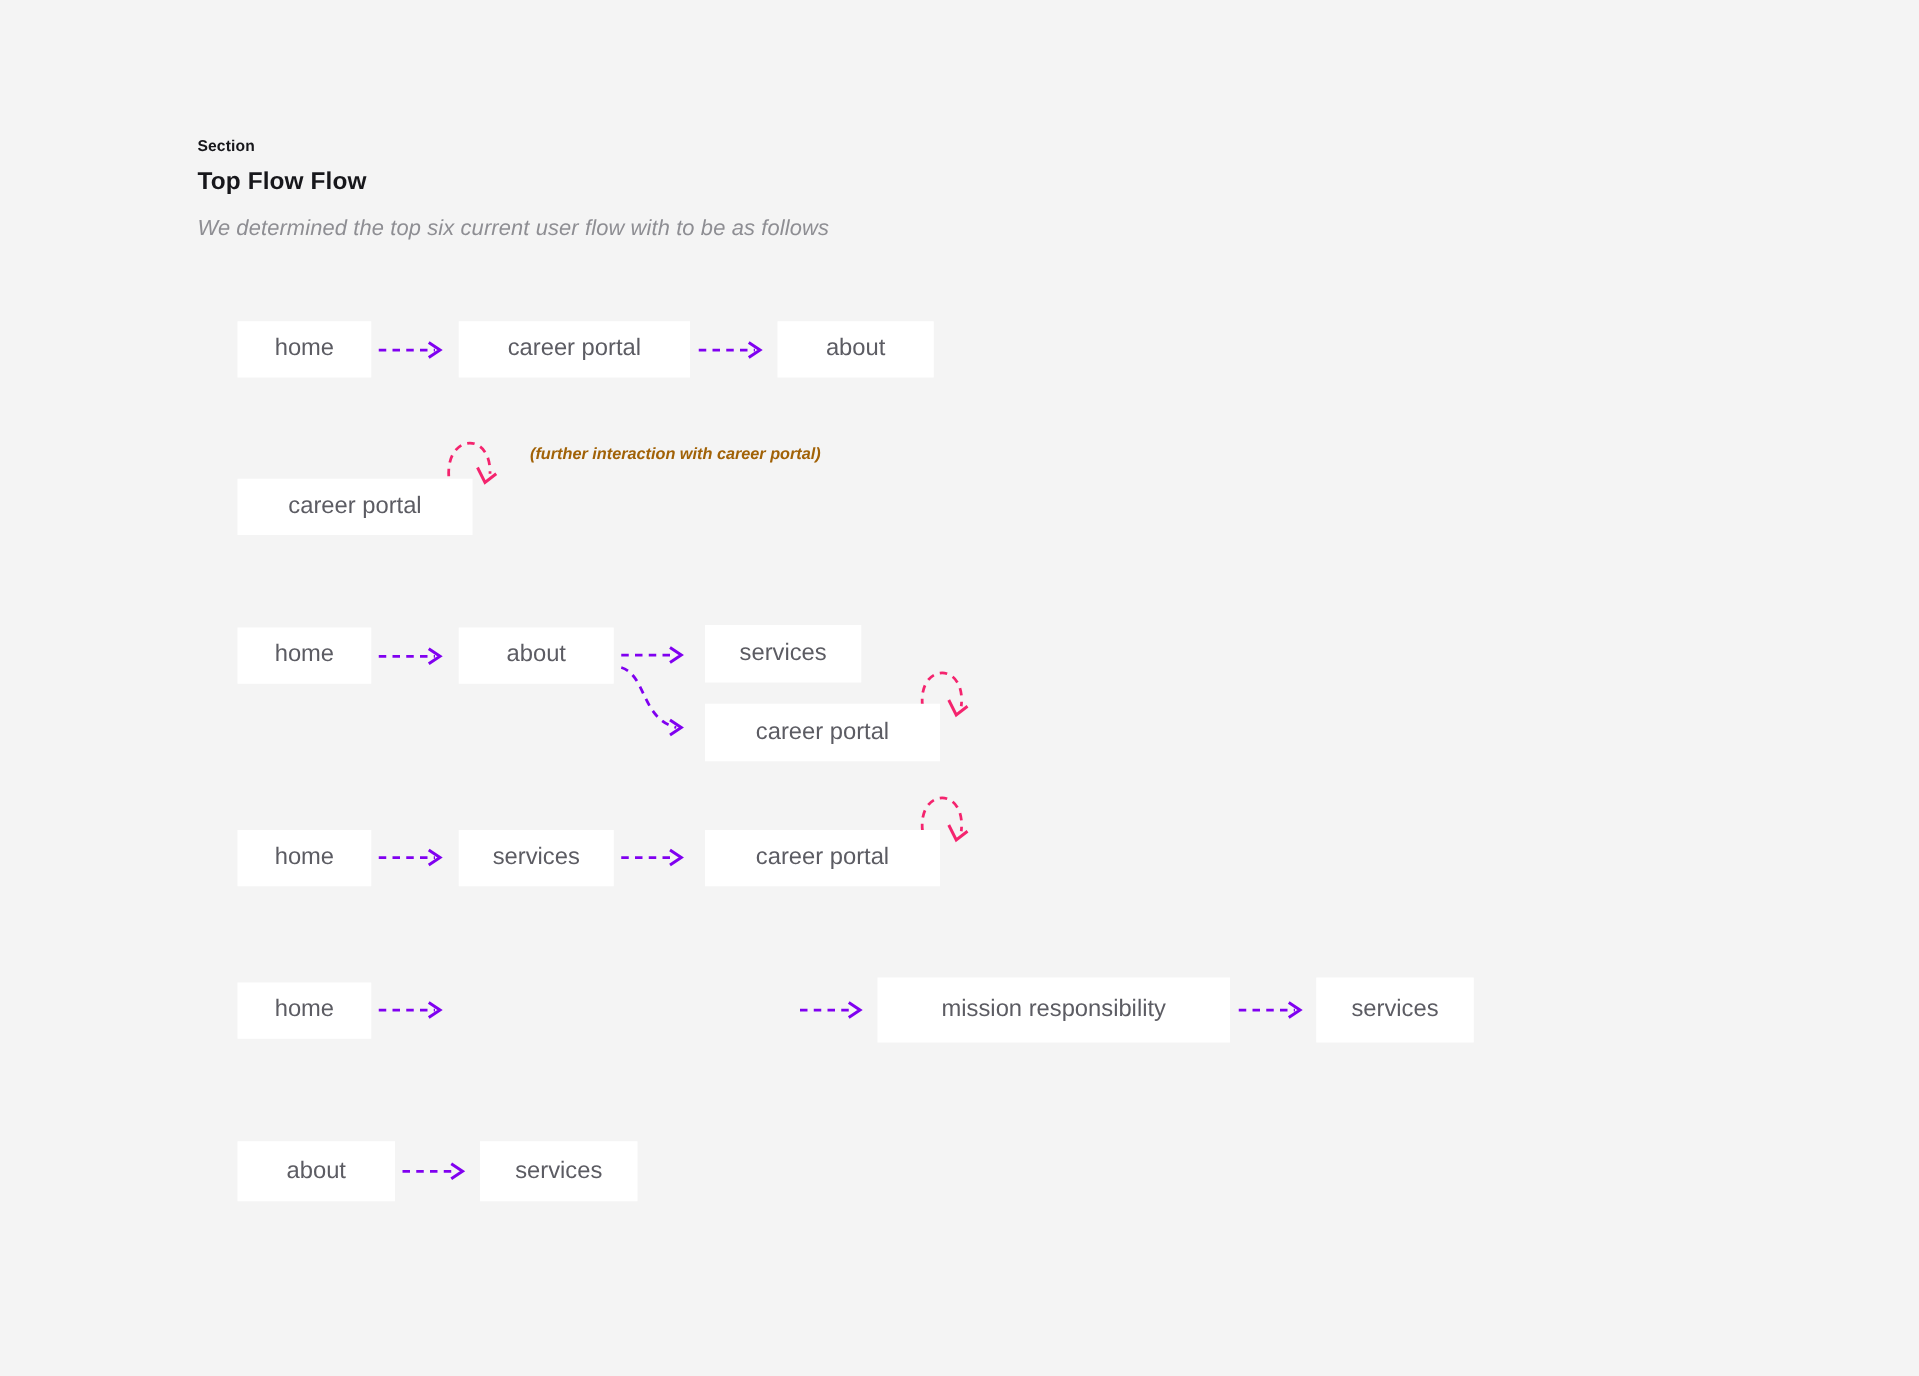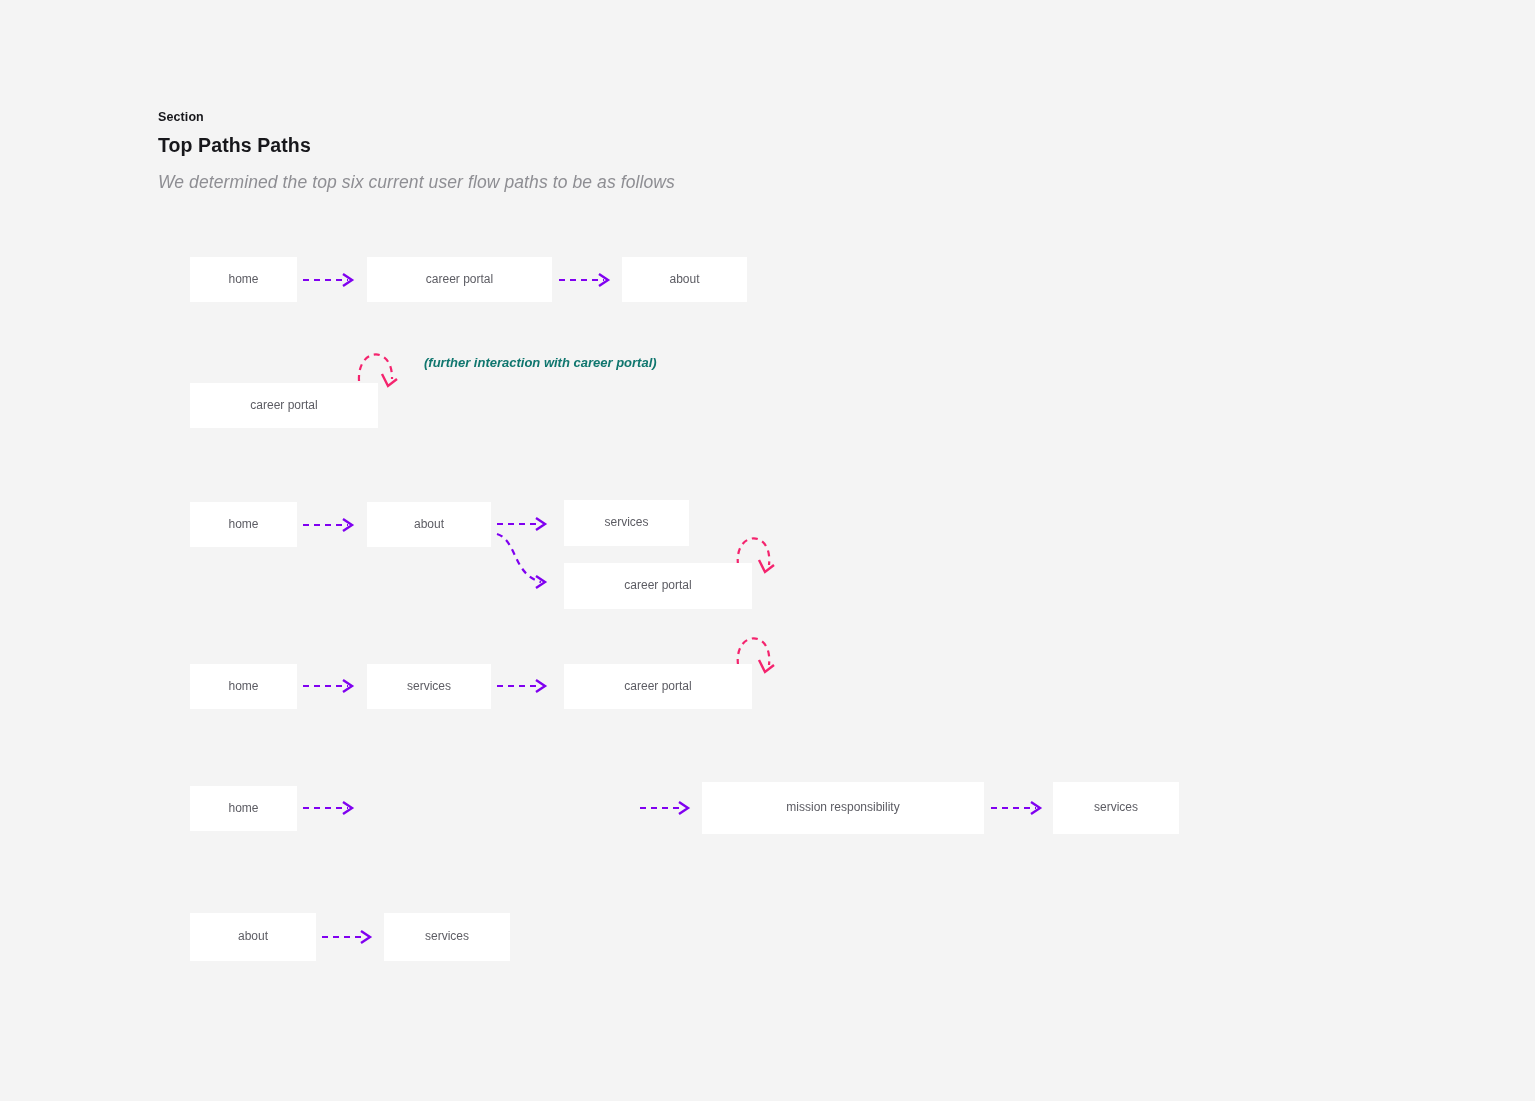--- a/index.html
+++ b/index.html
@@ -52,33 +52,33 @@
   }
 
   
   .node {
     position: absolute;
     background: #ffffff;
     display: flex;
     align-items: center;
     justify-content: center;
     color: #5c5c63;
-    font-size: 12px;
+    font-size: 19px;
     box-sizing: border-box;
     text-align: right;
     line-height: 1.1;
   }
 
   
   .annot {
     position: absolute;
     font-size: 13px;
     font-weight: bold;
     font-style: italic;
-    color: #0f766e;
+    color: #a16207;
     white-space: nowrap;
   }
 
   
   #arrows {
     position: absolute;
     left: 0; top: 0;
     width: 1535px;
     height: 1101px;
     pointer-events: none;
@@ -103,22 +103,22 @@
   }
   .head-purple { fill: none; stroke: #8000f0; stroke-width: 2.4; }
   .head-pink   { fill: none; stroke: #f4246e; stroke-width: 2.4; }
 </style>
 </head>
 <body>
 
 <div id="canvas">
 
   <div class="hdr-section">Section</div>
-  <div class="hdr-title">Top Paths Paths</div>
-  <div class="hdr-sub">We determined the top six current user flow paths to be as follows</div>
+  <div class="hdr-title">Top Flow Flow</div>
+  <div class="hdr-sub">We determined the top six current user flow with to be as follows</div>
 
   <svg id="arrows" viewBox="0 0 1535 1101">
 
     <g>
       <path class="arrow-straight" d="M303,280 L348,280"></path>
       <path class="head-purple" d="M343,274 L352,280 L343,286"></path>
     </g>
     <g>
       <path class="arrow-straight" d="M559,280 L604,280"></path>
       <path class="head-purple" d="M599,274 L608,280 L599,286"></path>

